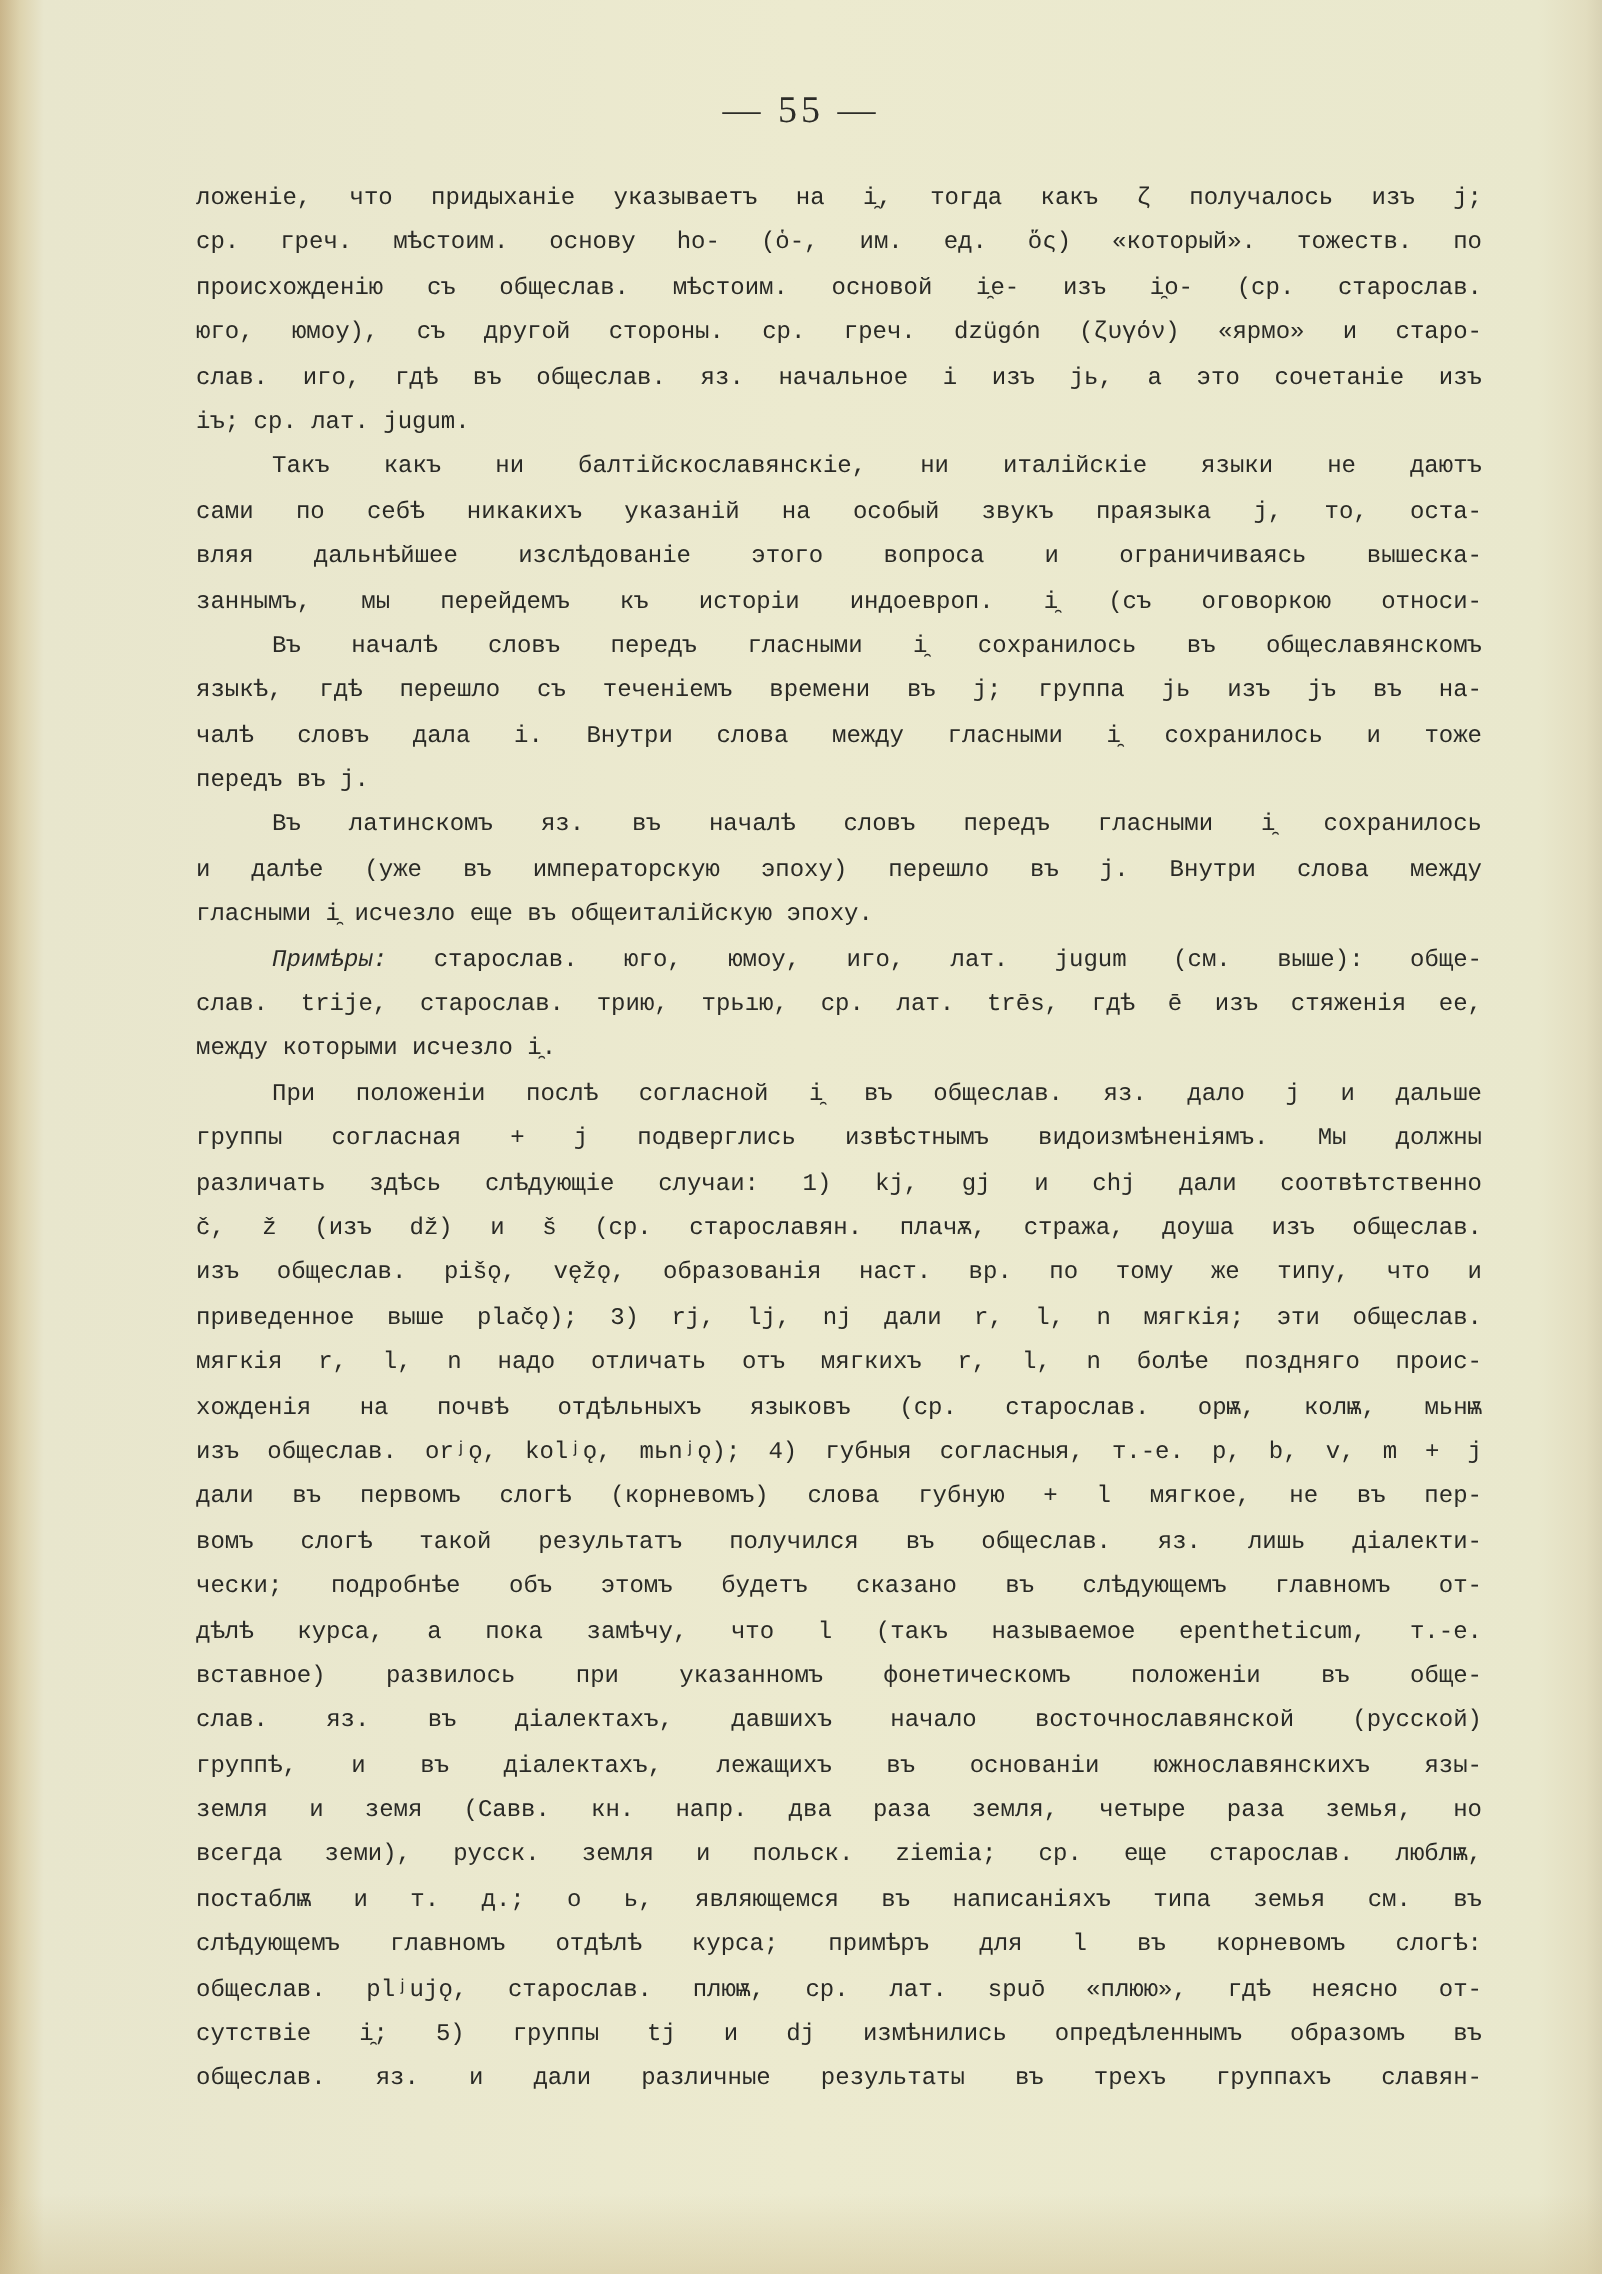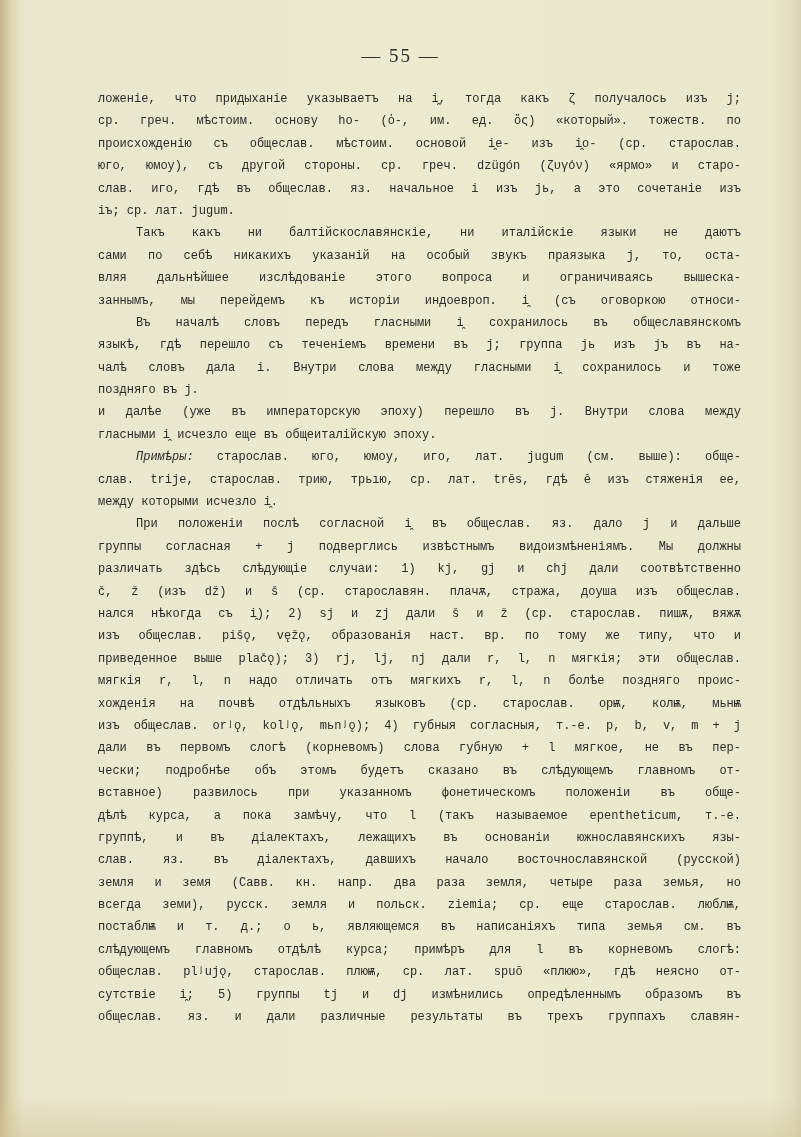--- a/index.html
+++ b/index.html
@@ -36,51 +36,52 @@
       <span class="line indent">Такъ какъ ни балтійскославянскіе, ни италійскіе языки не даютъ</span>
       <span class="line">сами по себѣ никакихъ указаній на особый звукъ праязыка j, то, оста-</span>
       <span class="line">вляя дальнѣйшее изслѣдованіе этого вопроса и ограничиваясь вышеска-</span>
       <span class="line">заннымъ, мы перейдемъ къ исторіи индоевроп. i̯ (съ оговоркою относи-</span>
     </div>
 
     <div>
       <span class="line indent">Въ началѣ словъ передъ гласными i̯ сохранилось въ общеславянскомъ</span>
       <span class="line">языкѣ, гдѣ перешло съ теченіемъ времени въ j; группа jь изъ jъ въ на-</span>
       <span class="line">чалѣ словъ дала i. Внутри слова между гласными i̯ сохранилось и тоже</span>
-      <span class="line last">поздняго въ j.</span>
+      <span class="line last">передъ въ j.</span>
     </div>
 
     <div>
+      <span class="line indent">Въ латинскомъ яз. въ началѣ словъ передъ гласными i̯ сохранилось</span>
       <span class="line">и далѣе (уже въ императорскую эпоху) перешло въ j. Внутри слова между</span>
       <span class="line last">гласными i̯ исчезло еще въ общеиталійскую эпоху.</span>
     </div>
 
     <div>
       <span class="line indent"><span class="it">Примѣры:</span><span> старослав. юго, юмоу, иго, лат. jugum (см. выше): обще-</span></span>
       <span class="line">слав. trije, старослав. трию, трьıю, ср. лат. trēs, гдѣ ē изъ стяженія ee,</span>
       <span class="line last">между которыми исчезло i̯.</span>
     </div>
 
     <div>
       <span class="line indent">При положеніи послѣ согласной i̯ въ общеслав. яз. дало j и дальше</span>
       <span class="line">группы согласная + j подверглись извѣстнымъ видоизмѣненіямъ. Мы должны</span>
       <span class="line">различать здѣсь слѣдующіе случаи: 1) kj, gj и chj дали соотвѣтственно</span>
       <span class="line">č, ž (изъ dž) и š (ср. старославян. плачѫ, стража, доуша изъ общеслав.</span>
-      <span class="line">нался нѣкогда съ i̯); 2) sj и zj дали š и ž (ср. старослав. пишѫ, вяжѫ</span>
       <span class="line">изъ общеслав. pišǫ, vęžǫ, образованія наст. вр. по тому же типу, что и</span>
       <span class="line">приведенное выше plačǫ); 3) rj, lj, nj дали r, l, n мягкія; эти общеслав.</span>
       <span class="line">мягкія r, l, n надо отличать отъ мягкихъ r, l, n болѣе поздняго проис-</span>
       <span class="line">хожденія на почвѣ отдѣльныхъ языковъ (ср. старослав. орѭ, колѭ, мьнѭ</span>
       <span class="line">изъ общеслав. orʲǫ, kolʲǫ, mьnʲǫ); 4) губныя согласныя, т.-е. p, b, v, m + j</span>
       <span class="line">дали въ первомъ слогѣ (корневомъ) слова губную + l мягкое, не въ пер-</span>
+      <span class="line">вомъ слогѣ такой результатъ получился въ общеслав. яз. лишь діалекти-</span>
       <span class="line">чески; подробнѣе объ этомъ будетъ сказано въ слѣдующемъ главномъ от-</span>
+      <span class="line">дѣлѣ курса, а пока замѣчу, что l (такъ называемое epentheticum, т.-е.</span>
       <span class="line">вставное) развилось при указанномъ фонетическомъ положеніи въ обще-</span>
-      <span class="line">дѣлѣ курса, а пока замѣчу, что l (такъ называемое epentheticum, т.-е.</span>
+      <span class="line">слав. яз. въ діалектахъ, давшихъ начало восточнославянской (русской)</span>
       <span class="line">группѣ, и въ діалектахъ, лежащихъ въ основаніи южнославянскихъ язы-</span>
-      <span class="line">слав. яз. въ діалектахъ, давшихъ начало восточнославянской (русской)</span>
       <span class="line">земля и земя (Савв. кн. напр. два раза земля, четыре раза земья, но</span>
       <span class="line">всегда земи), русск. земля и польск. ziemia; ср. еще старослав. люблѭ,</span>
       <span class="line">постаблѭ и т. д.; о ь, являющемся въ написаніяхъ типа земья см. въ</span>
       <span class="line">слѣдующемъ главномъ отдѣлѣ курса; примѣръ для l въ корневомъ слогѣ:</span>
       <span class="line">общеслав. plʲujǫ, старослав. плюѭ, ср. лат. spuō «плюю», гдѣ неясно от-</span>
       <span class="line">сутствіе i̯; 5) группы tj и dj измѣнились опредѣленнымъ образомъ въ</span>
       <span class="line">общеслав. яз. и дали различные результаты въ трехъ группахъ славян-</span>
     </div>
   </div>
 </div>

